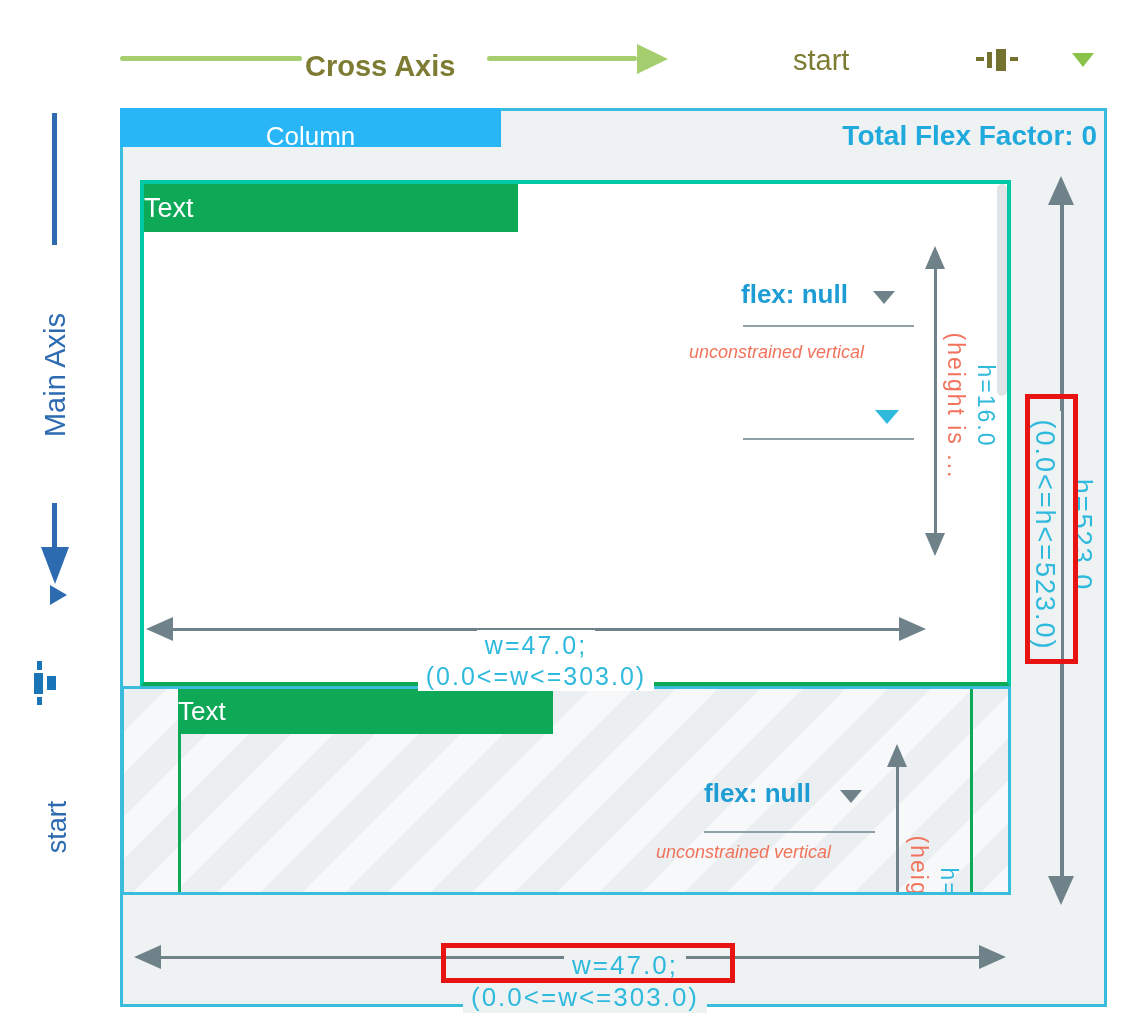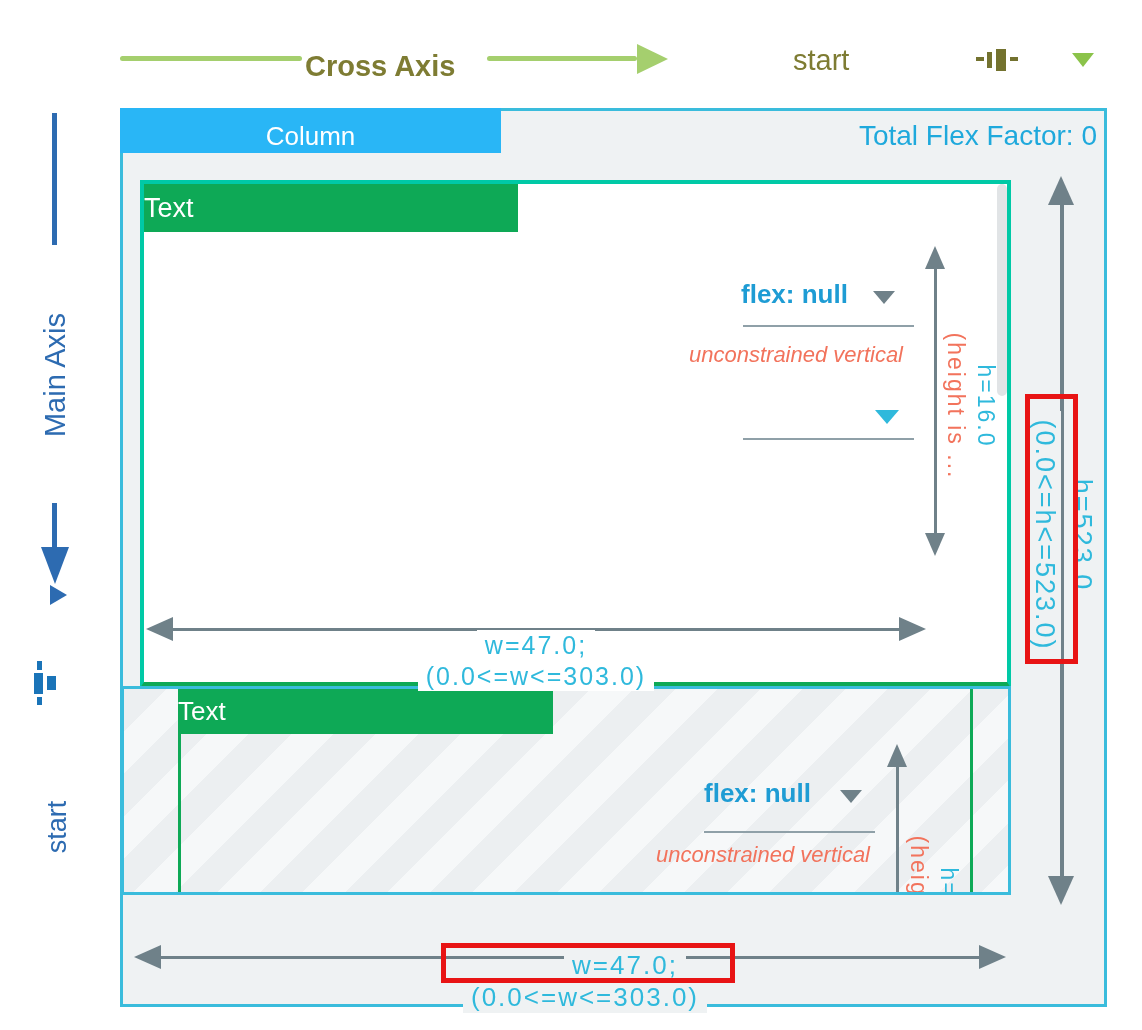--- a/index.html
+++ b/index.html
@@ -18,40 +18,40 @@
   
   .ma-line{background:#2D6BB1;width:5px;}
   .rot-ccw{transform:rotate(-90deg);text-align:center;color:#2D6BB1;}
   .ma-head{border-top:37px solid #2D6BB1;border-left:14px solid transparent;border-right:14px solid transparent;}
   .left-caret{border-left:17px solid #2D6BB1;border-top:10px solid transparent;border-bottom:10px solid transparent;}
   .blue-ic{background:#1A74B8;}
 
   
   .container{left:120px;top:108px;width:987px;height:899px;border:3px solid #3ABCDC;
              background:#EFF2F3;box-sizing:border-box;}
-  .tab{left:120px;top:108px;width:381px;height:45px;background:#29B6F6;z-index:3;}
+  .tab{left:120px;top:108px;width:381px;height:39px;background:#29B6F6;z-index:3;}
   .tab span{display:block;text-align:center;line-height:57px;font-size:26px;color:#ffffff;}
-  .total-flex{left:690px;top:120px;width:407px;text-align:right;font-size:28px;font-weight:normal;color:#1FA9DC;}
+  .total-flex{left:690px;top:120px;width:407px;text-align:right;font-size:28px;font-weight:bold;color:#1FA9DC;}
 
   
   .widget1{left:140px;top:180px;width:871px;height:508px;background:#ffffff;box-sizing:border-box;
            border-top:4px solid #00C9A6;border-right:4px solid #00C9A6;
            border-left:4px solid #00C9A6;border-bottom:6px solid #0EA956;}
   .widget2{left:121px;top:686px;width:890px;height:209px;border:3px solid #3ABCDC;box-sizing:border-box;
            overflow:hidden;
            background:repeating-linear-gradient(135deg,#ECEFF1 0 30px,#F6F8F9 30px 60px);}
   .whead{background:#0EA956;}
   .whead span{display:block;text-align:left;color:#ffffff;}
   .greenline{background:#0EA956;width:3px;height:100%;top:0;}
 
   .flexlabel{font-size:26px;font-weight:bold;color:#1E9CD4;}
   .gray-caret{border-top:13px solid #6F8189;border-left:11px solid transparent;border-right:11px solid transparent;}
   .cyan-caret{border-top:14px solid #2FB9DC;border-left:12px solid transparent;border-right:12px solid transparent;}
   .underline{height:2px;background:#8FA0A8;}
-  .unconstrained{font-size:22px;font-style:italic;color:#F2735C;white-space:nowrap;}
+  .unconstrained{font-size:18px;font-style:italic;color:#F2735C;white-space:nowrap;}
   .scrollbar{background:#E1E4E6;border-radius:6px;}
 
   
   .g{background:#6F8189;}
   .gup{border-bottom:23px solid #6F8189;border-left:10px solid transparent;border-right:10px solid transparent;}
   .gdown{border-top:23px solid #6F8189;border-left:10px solid transparent;border-right:10px solid transparent;}
   .gleft{border-right:27px solid #6F8189;border-top:12px solid transparent;border-bottom:12px solid transparent;}
   .gright{border-left:27px solid #6F8189;border-top:12px solid transparent;border-bottom:12px solid transparent;}
   .gup-big{border-bottom:29px solid #6F8189;border-left:13px solid transparent;border-right:13px solid transparent;}
   .gdown-big{border-top:29px solid #6F8189;border-left:13px solid transparent;border-right:13px solid transparent;}

